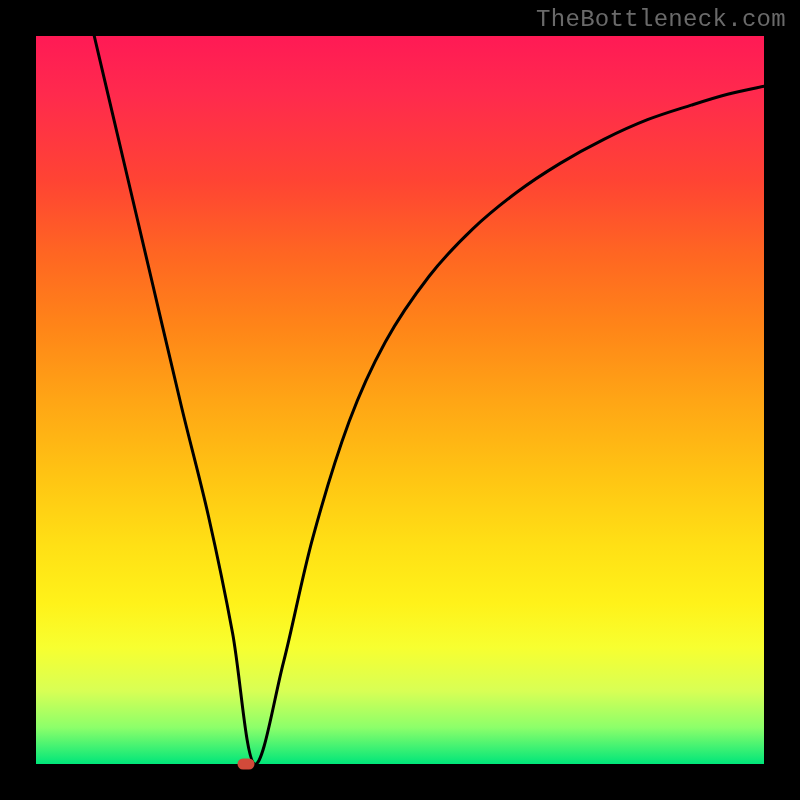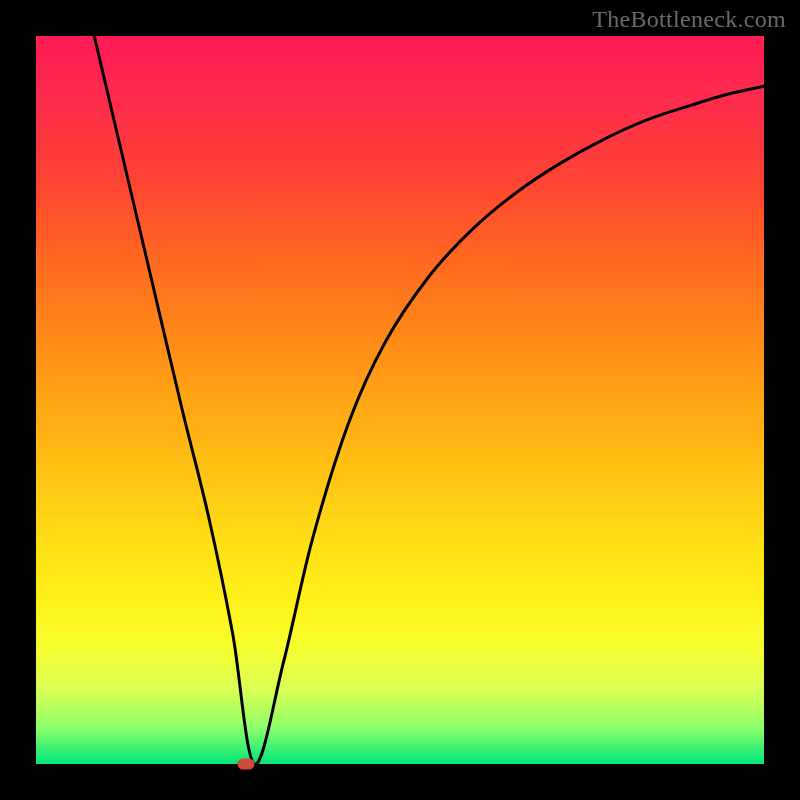--- a/index.html
+++ b/index.html
@@ -38,21 +38,21 @@
       #f7ff30 84%,
       #d8ff55 90%,
       #8cff6a 95%,
       #00e67a 100%
     );
   }
   .watermark {
     position: absolute;
     top: 6px;
     right: 14px;
-    font-family: Liberation Serif, serif;
+    font-family: Liberation Mono, monospace;
     font-size: 24px;
     color: #6a6a6a;
     letter-spacing: 0.3px;
     user-select: none;
   }
   svg.curve {
     position: absolute;
     left: 0;
     top: 0;
     width: 728px;

